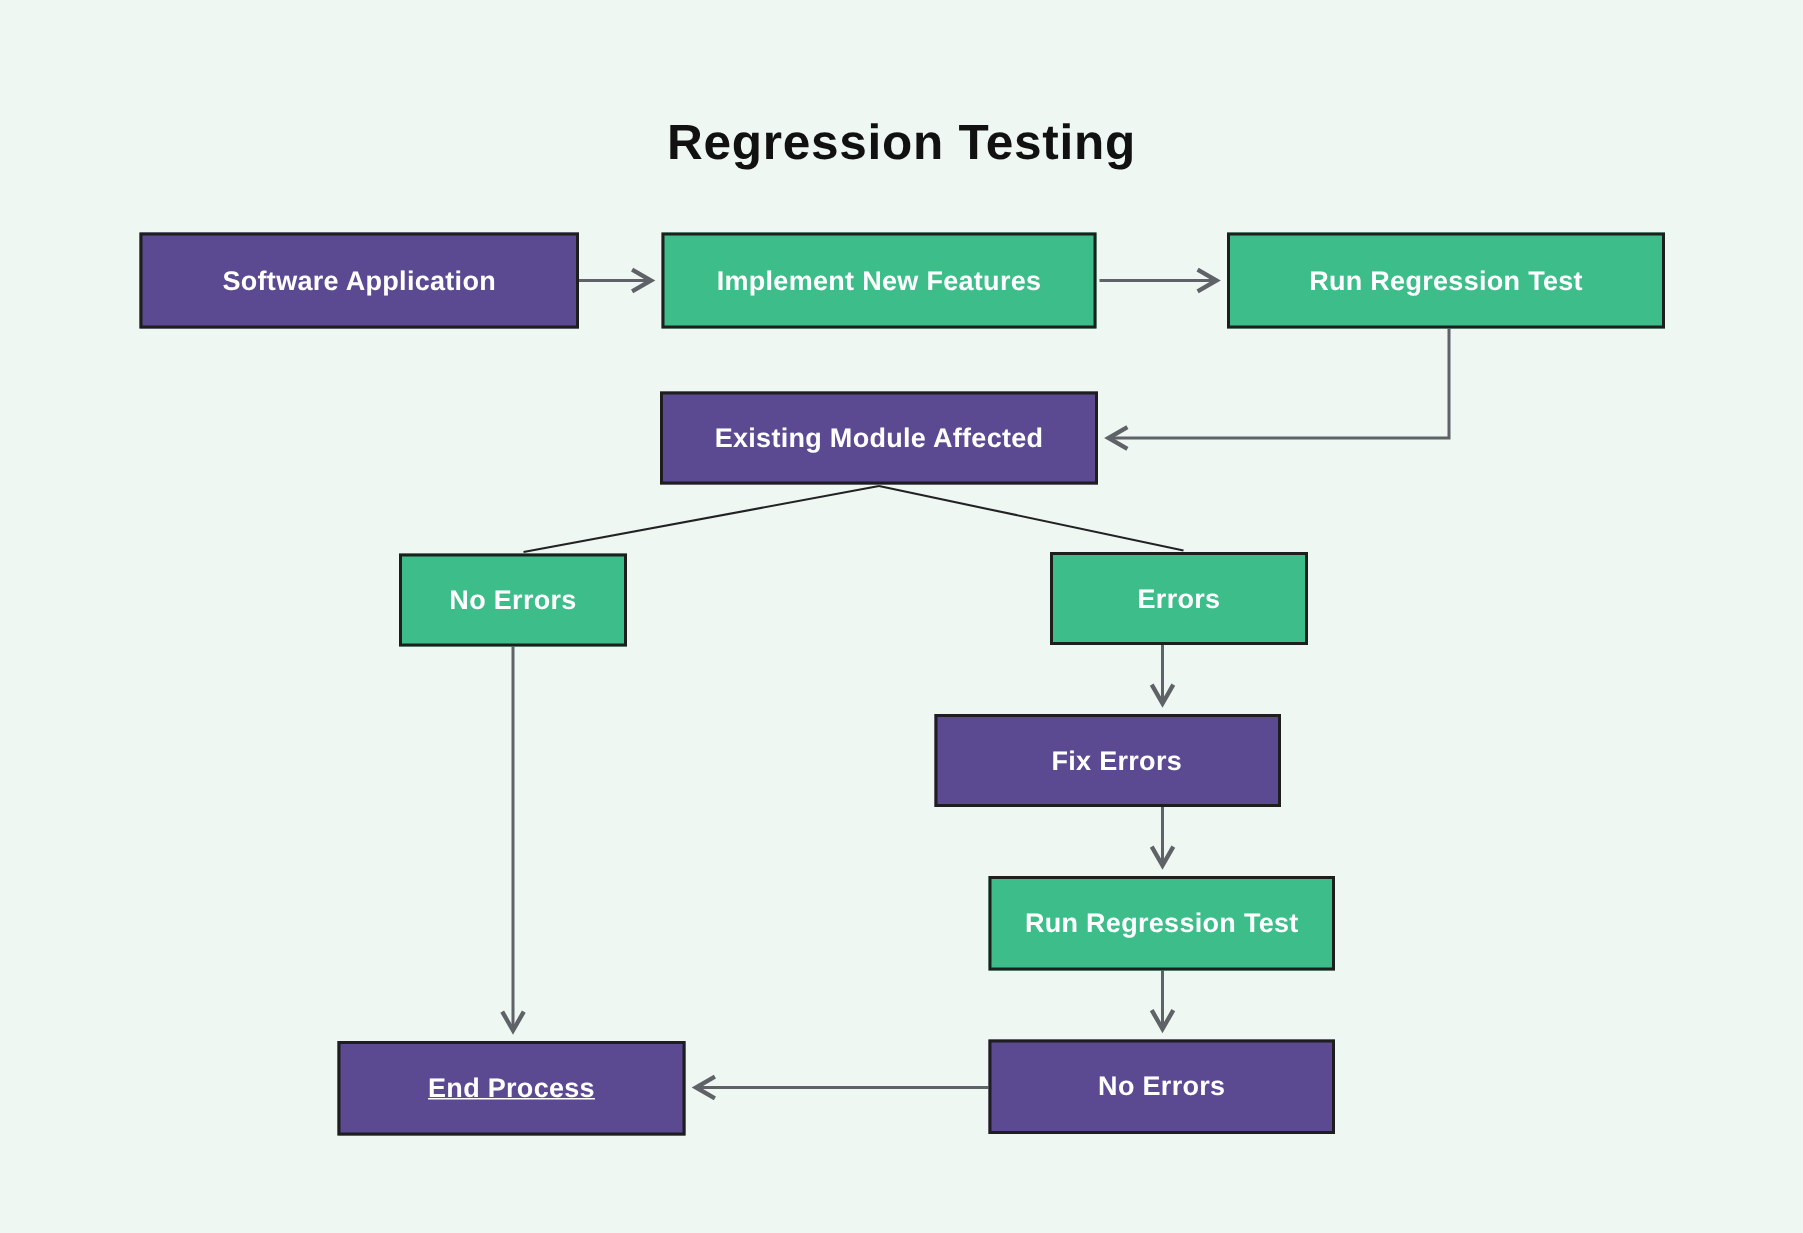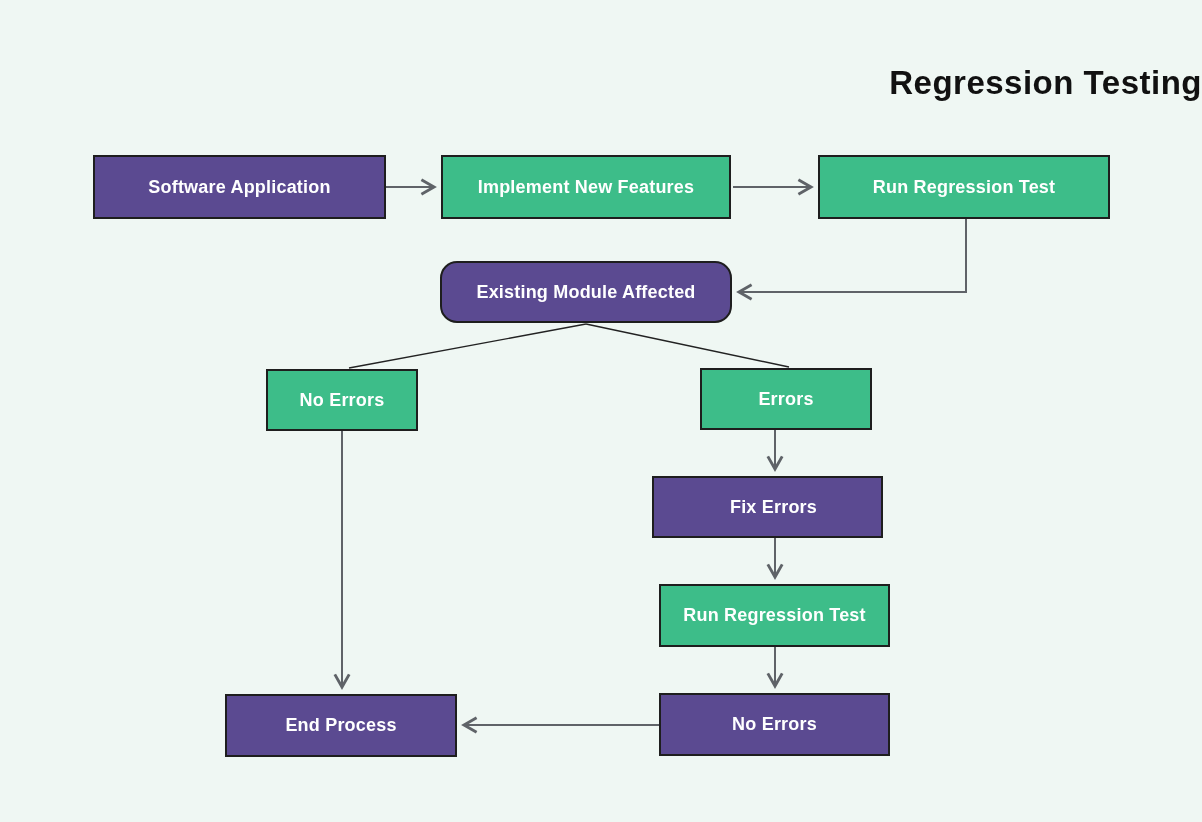--- a/index.html
+++ b/index.html
@@ -21,23 +21,23 @@
   .canvas {
     position: relative;
     width: 1202px;
     height: 822px;
     background: var(--background);
     overflow: hidden;
   }
   .diagram-title {
     position: absolute;
     left: 0;
-    top: 64px;
+    top: 76px;
     width: 1202px;
-    text-align: right;
+    text-align: center;
     font-size: 33px;
     font-weight: 700;
     letter-spacing: 0.5px;
     color: var(--title-text);
   }
   .connectors {
     position: absolute;
     left: 0; top: 0;
     width: 1202px; height: 822px;
   }
@@ -67,26 +67,26 @@
     font-weight: 700;
     letter-spacing: 0.2px;
     text-align: center;
   }
   .node.purple { background: var(--purple); }
   .node.green  { background: var(--green); text-align: right; }
 
   #n-software-application    { left: 93px;  top: 155px; width: 293px; height: 64px; }
   #n-implement-new-features  { left: 441px; top: 155px; width: 290px; height: 64px; }
   #n-run-regression-test-1   { left: 818px; top: 155px; width: 292px; height: 64px; }
-  #n-existing-module-affected{ left: 440px; top: 261px; width: 292px; height: 62px; border-radius: 17px; }
+  #n-existing-module-affected{ left: 440px; top: 261px; width: 292px; height: 62px; }
   #n-no-errors-left          { left: 266px; top: 369px; width: 152px; height: 62px; }
   #n-errors                  { left: 700px; top: 368px; width: 172px; height: 62px; }
-  #n-fix-errors              { left: 652px; top: 476px; width: 231px; height: 62px; padding-left: 12px; }
+  #n-fix-errors              { left: 623px; top: 476px; width: 231px; height: 62px; padding-left: 12px; }
   #n-run-regression-test-2   { left: 659px; top: 584px; width: 231px; height: 63px; }
-  #n-end-process             { left: 225px; top: 694px; width: 232px; height: 63px; }
+  #n-end-process             { left: 225px; top: 694px; width: 232px; height: 63px; text-decoration: underline; }
   #n-no-errors-bottom        { left: 659px; top: 693px; width: 231px; height: 63px; }
 </style>
 </head>
 <body>
 
 <div class="canvas">
 
   <div class="diagram-title">Regression Testing</div>
 
   <svg class="connectors" width="1202" height="822" viewBox="0 0 1202 822" xmlns="http://www.w3.org/2000/svg">

